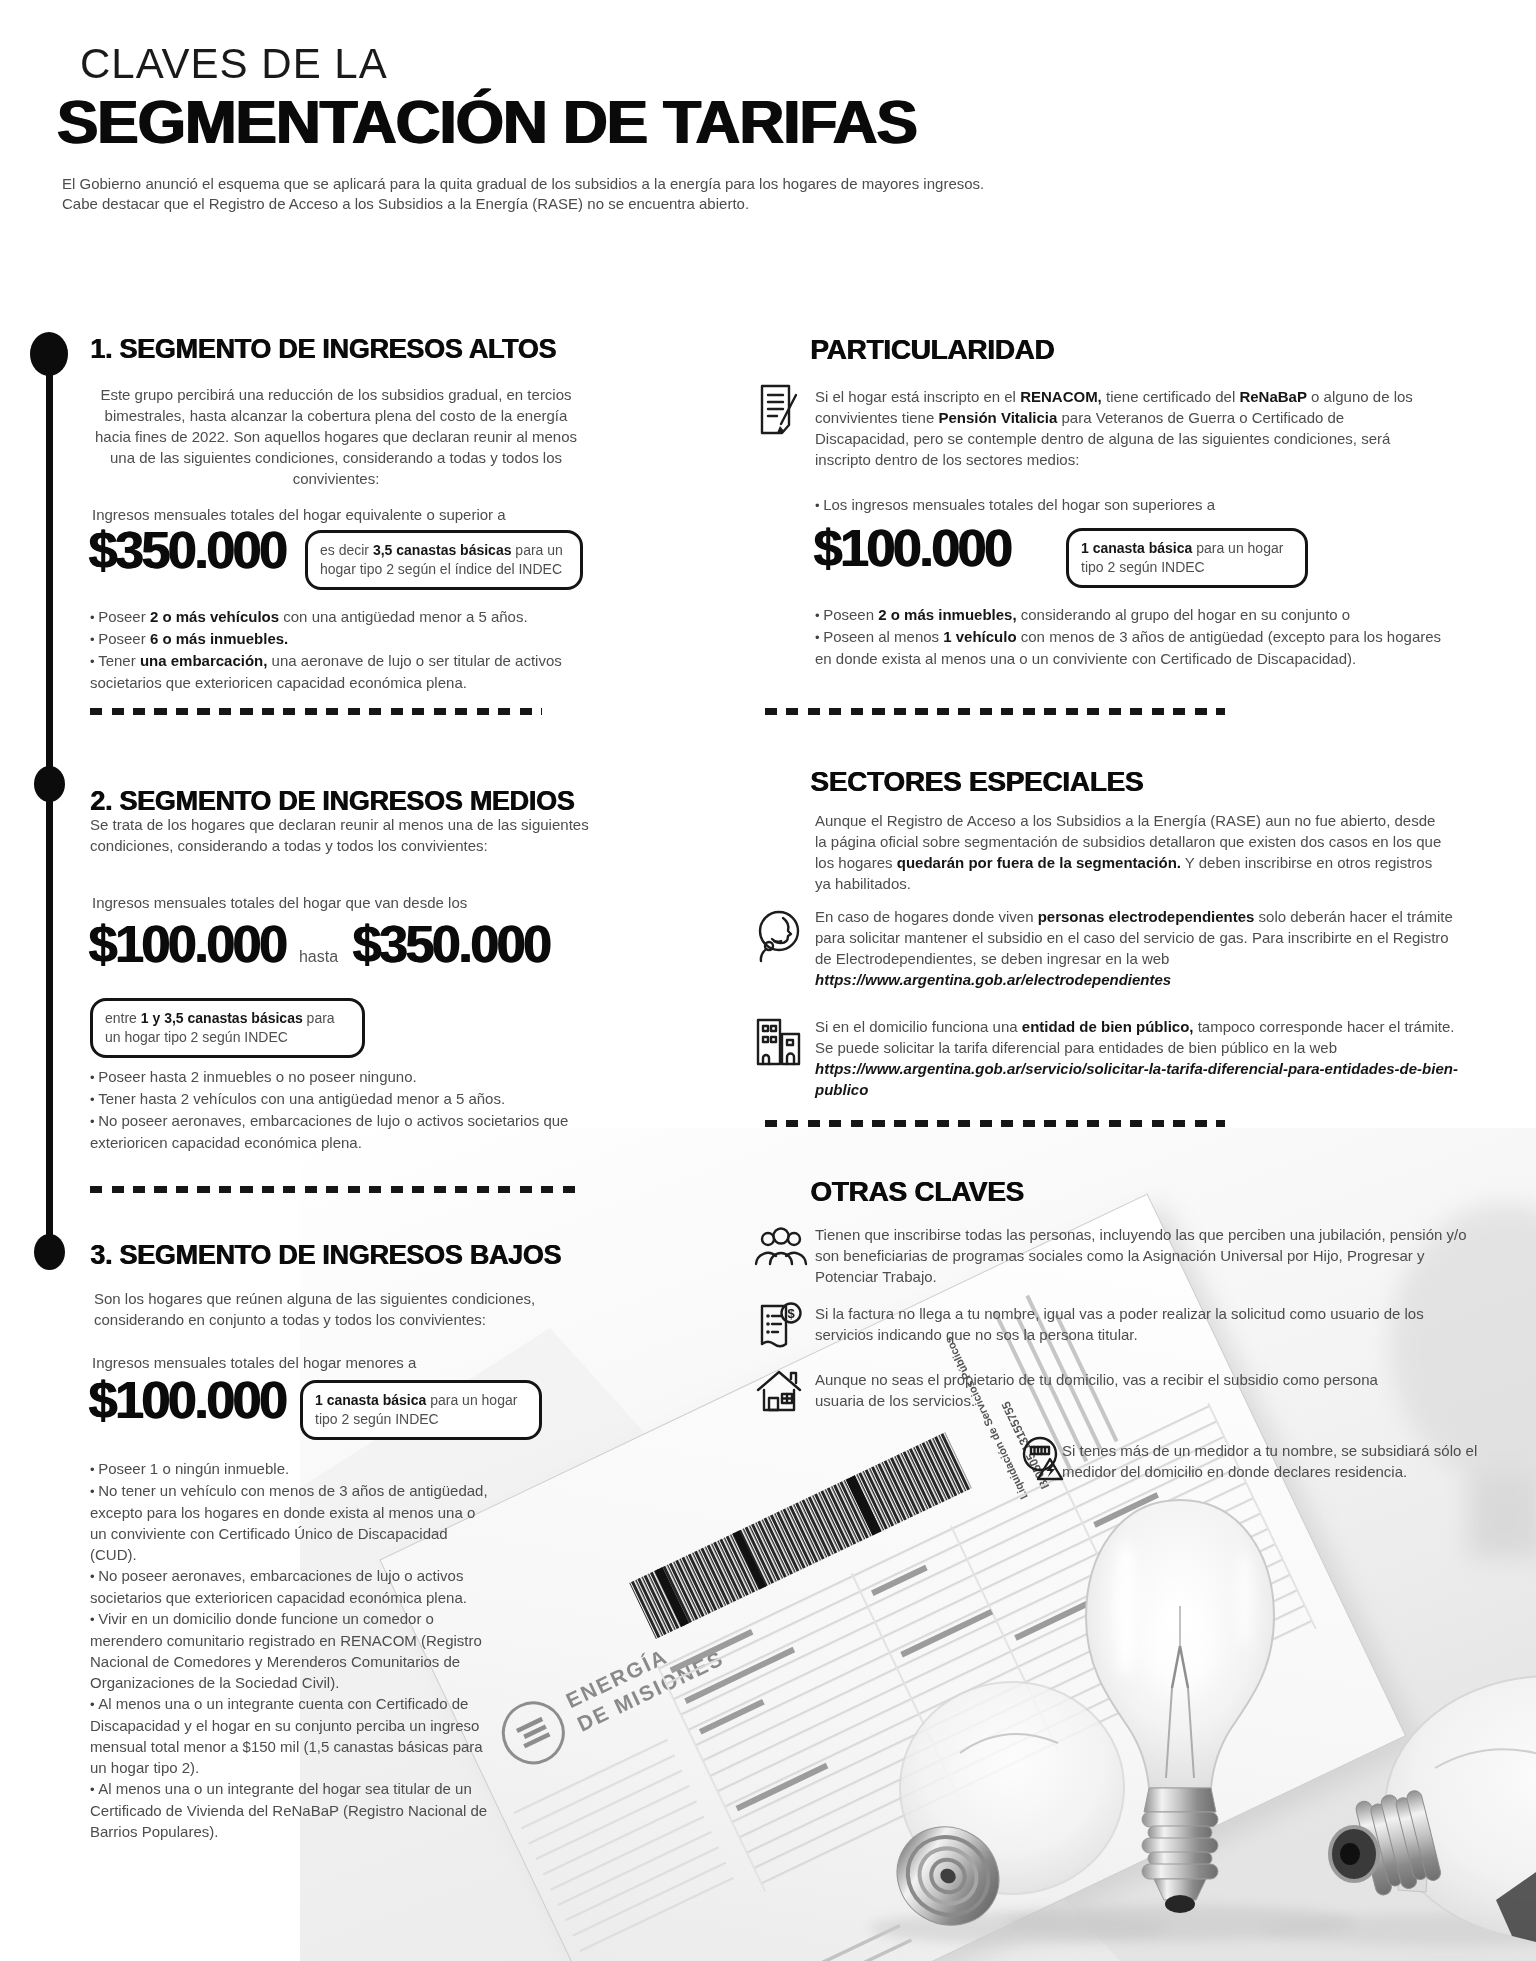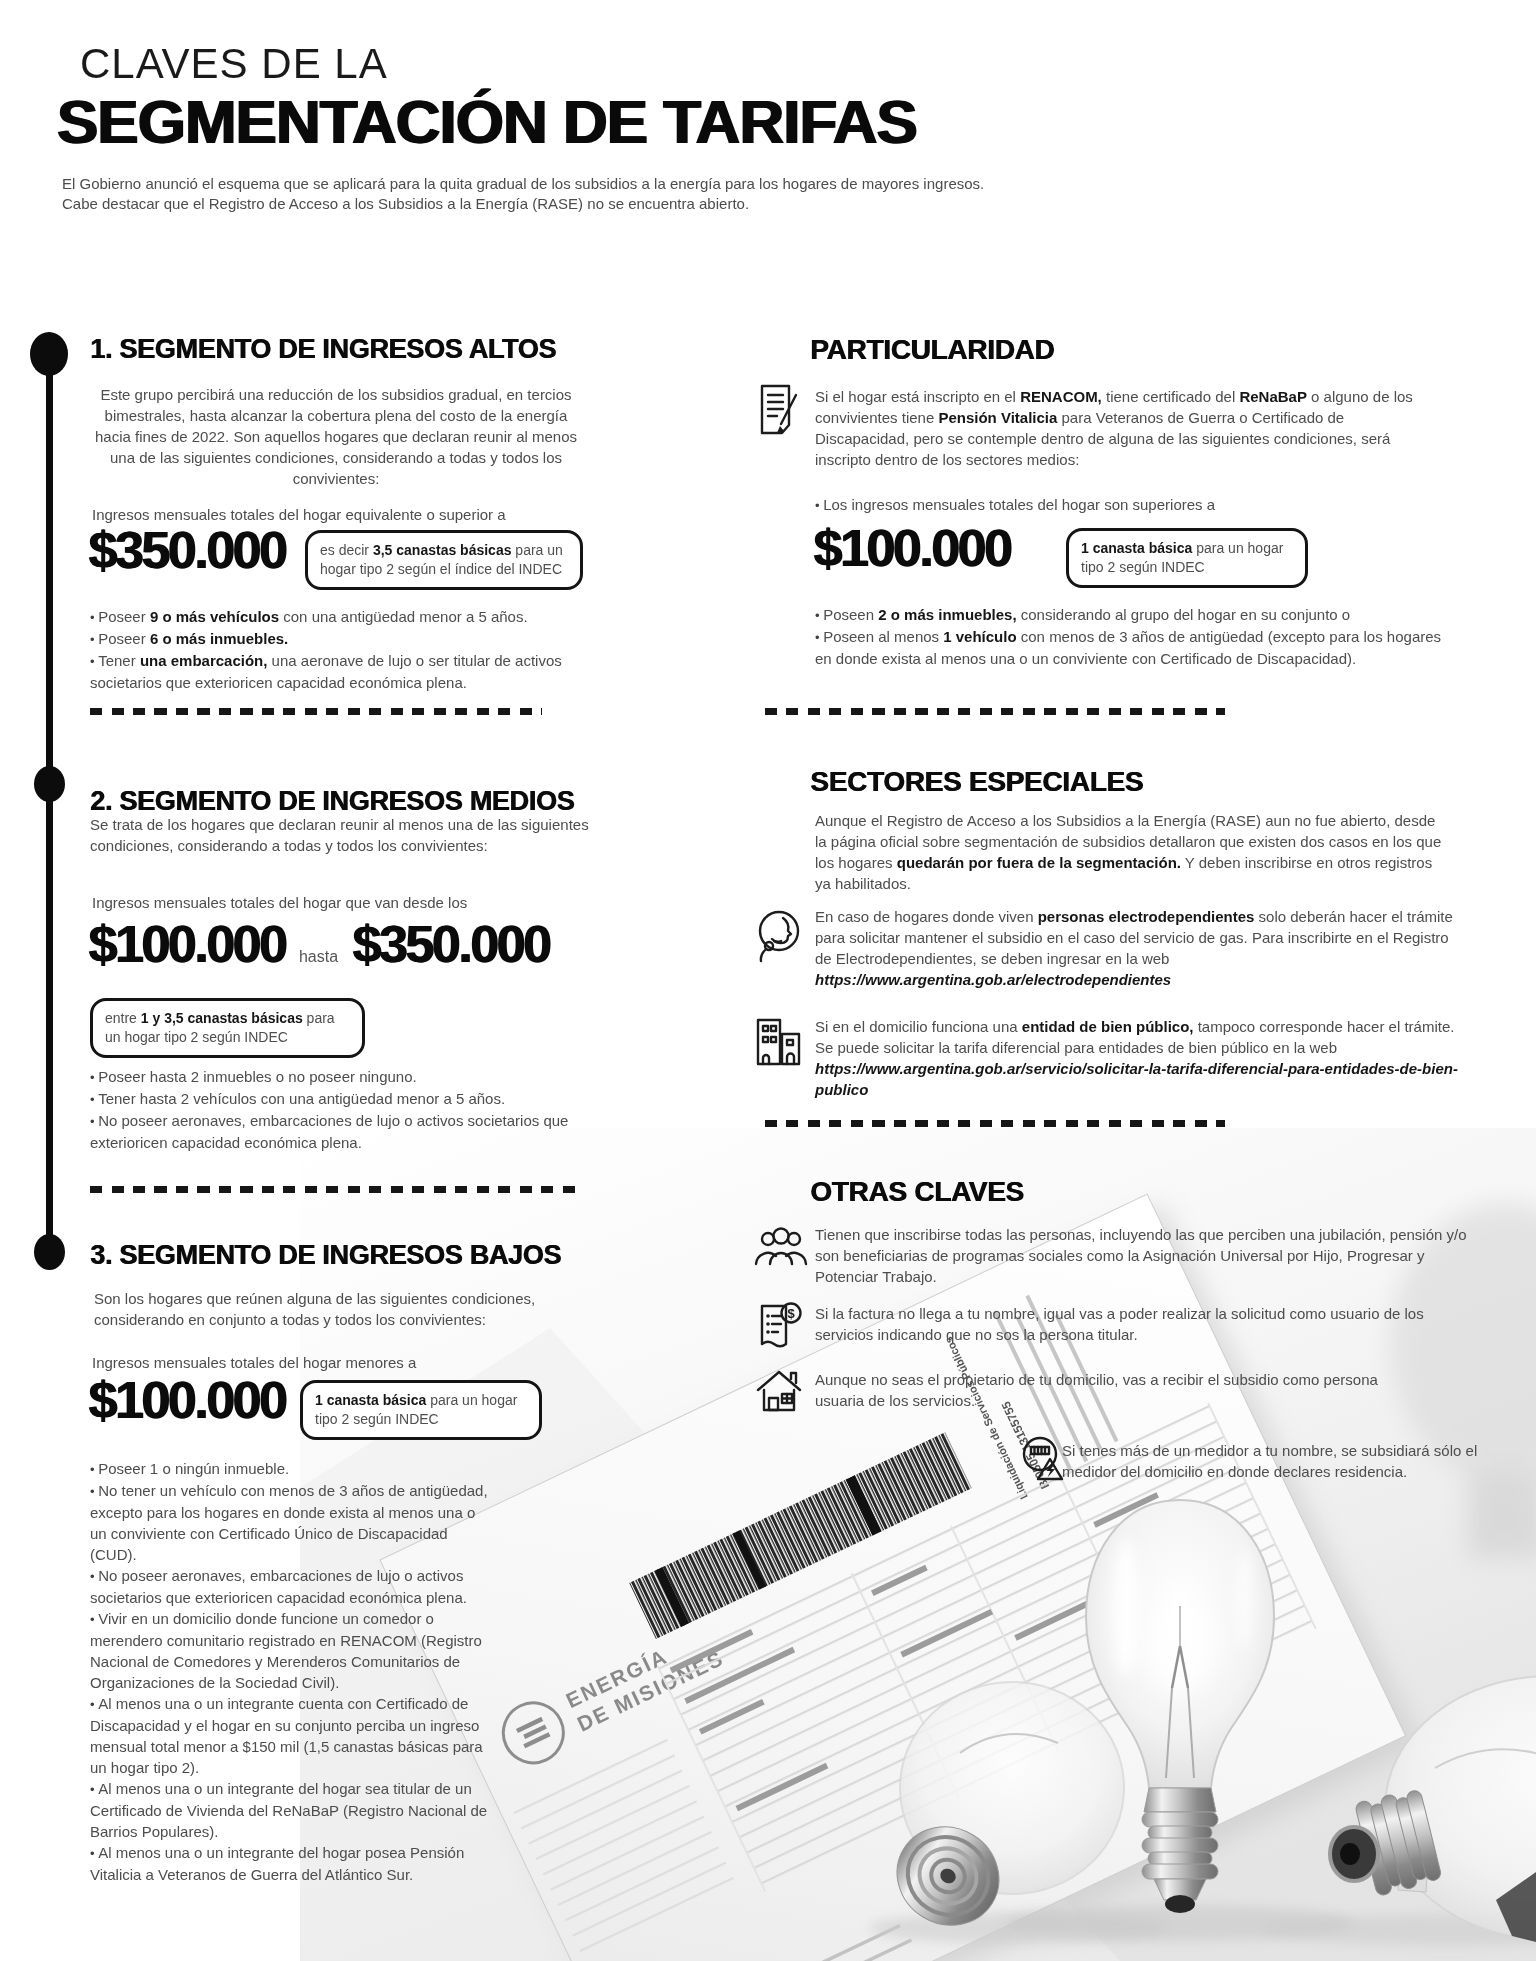--- a/index.html
+++ b/index.html
@@ -209,21 +209,21 @@
 <div class="abs tl-dot" style="left:30px;top:332px;width:38px;height:44px;"></div>
 <div class="abs tl-dot" style="left:34px;top:766px;width:31px;height:36px;"></div>
 <div class="abs tl-dot" style="left:34px;top:1234px;width:31px;height:36px;"></div>
 
 <div class="abs sech" style="left:90px;top:334px;">1. SEGMENTO DE INGRESOS ALTOS</div>
 <div class="abs body-t" style="left:90px;top:384px;width:492px;text-align:center;">Este grupo percibirá una reducción de los subsidios gradual, en tercios bimestrales, hasta alcanzar la cobertura plena del costo de la energía hacia fines de 2022. Son aquellos hogares que declaran reunir al menos una de las siguientes condiciones, considerando a todas y todos los convivientes:</div>
 <div class="abs body-t" style="left:92px;top:504px;">Ingresos mensuales totales del hogar equivalente o superior a</div>
 <div class="abs amt" style="left:88px;top:524px;">$350.000</div>
 <div class="abs callout" style="left:305px;top:530px;width:248px;"><span>es decir </span><span class="rb">3,5 canastas básicas</span><span> para un hogar tipo 2 según el índice del INDEC</span></div>
 <ul class="abs bullets" style="left:90px;top:606px;width:532px;">
-  <li><span>Poseer </span><span class="rb">9 o más vehículos</span><span> con una antigüedad menor a 5 años.</span></li>
+  <li><span>Poseer </span><span class="rb">2 o más vehículos</span><span> con una antigüedad menor a 5 años.</span></li>
   <li><span>Poseer </span><span class="rb">6 o más inmuebles.</span></li>
   <li><span>Tener </span><span class="rb">una embarcación,</span><span> una aeronave de lujo o ser titular de activos societarios que exterioricen capacidad económica plena.</span></li>
 </ul>
 <div class="abs dash" style="left:90px;top:708px;width:452px;"></div>
 
 <div class="abs sech" style="left:90px;top:766px;margin-top:20px;">2. SEGMENTO DE INGRESOS MEDIOS</div>
 <div class="abs body-t" style="left:90px;top:814px;width:545px;">Se trata de los hogares que declaran reunir al menos una de las siguientes condiciones, considerando a todas y todos los convivientes:</div>
 <div class="abs body-t" style="left:92px;top:892px;">Ingresos mensuales totales del hogar que van desde los</div>
 <div class="abs amt-row" style="left:88px;top:918px;">
   <span class="amt">$100.000</span>
@@ -243,21 +243,20 @@
 <div class="abs body-t" style="left:92px;top:1352px;">Ingresos mensuales totales del hogar menores a</div>
 <div class="abs amt" style="left:88px;top:1374px;">$100.000</div>
 <div class="abs callout" style="left:300px;top:1380px;width:212px;"><span class="rb">1 canasta básica</span><span> para un hogar tipo 2 según INDEC</span></div>
 <ul class="abs bullets" style="left:90px;top:1458px;width:402px;">
   <li>Poseer 1 o ningún inmueble.</li>
   <li>No tener un vehículo con menos de 3 años de antigüedad, excepto para los hogares en donde exista al menos una o un conviviente con Certificado Único de Discapacidad (CUD).</li>
   <li>No poseer aeronaves, embarcaciones de lujo o activos societarios que exterioricen capacidad económica plena.</li>
   <li>Vivir en un domicilio donde funcione un comedor o merendero comunitario registrado en RENACOM (Registro Nacional de Comedores y Merenderos Comunitarios de Organizaciones de la Sociedad Civil).</li>
   <li>Al menos una o un integrante cuenta con Certificado de Discapacidad y el hogar en su conjunto perciba un ingreso mensual total menor a $150 mil (1,5 canastas básicas para un hogar tipo 2).</li>
   <li>Al menos una o un integrante del hogar sea titular de un Certificado de Vivienda del ReNaBaP (Registro Nacional de Barrios Populares).</li>
-  <li>Al menos una o un integrante del hogar posea Pensión Vitalicia a Veteranos de Guerra del Atlántico Sur.</li>
 </ul>
 
 <div class="abs sech right" style="left:810px;top:334px;">PARTICULARIDAD</div>
 <span class="icon" style="left:754px;top:382px;">
   <svg width="48" height="56" viewBox="0 0 48 56">
     <path class="ic" d="M8 4 h27 v39 l-7 8 h-20 z"></path>
     <path class="ic" stroke-width="2" d="M14 13h15 M14 20h15 M14 27h15 M14 34h9"></path>
     <path class="ic" stroke-width="4" d="M42 13 L27 42"></path>
     <path class="icf" d="M26 44 l-3.5 8 l8 -2.5 z"></path>
   </svg>

